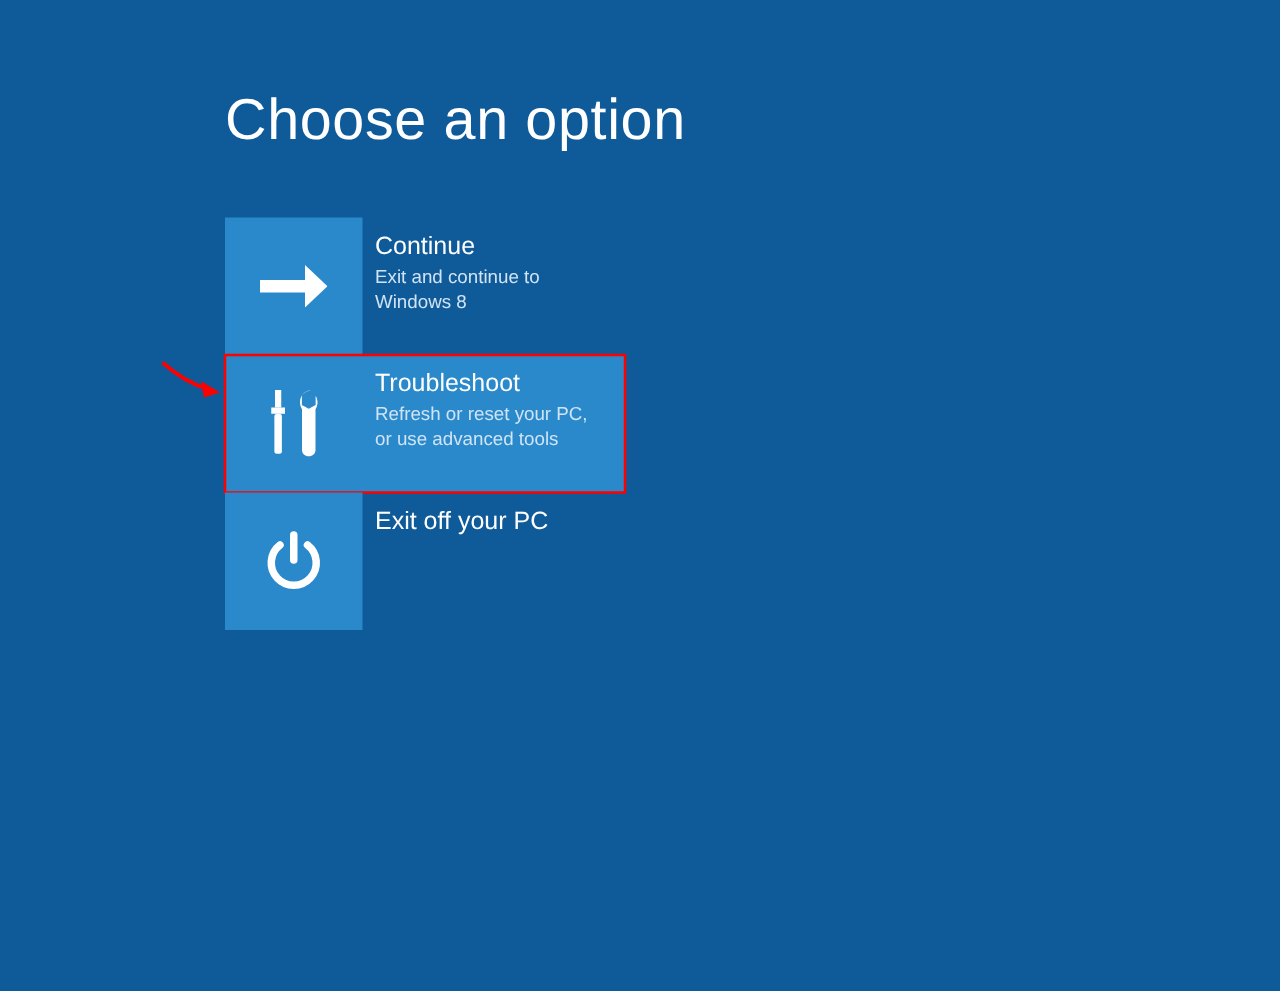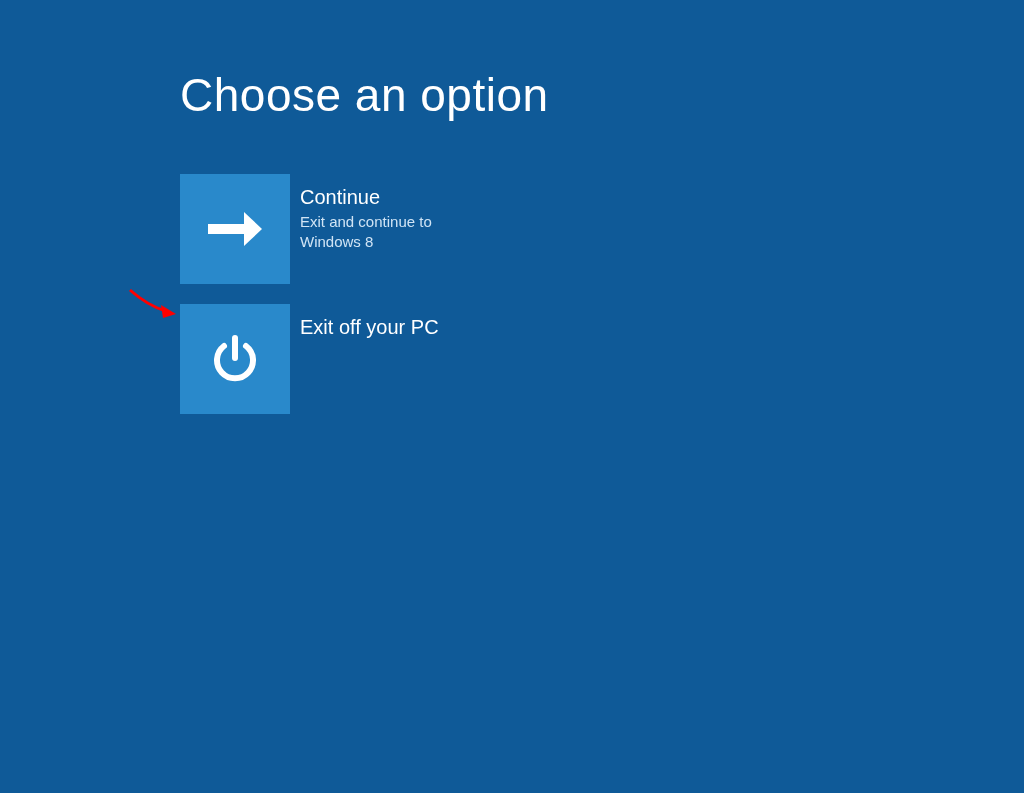--- a/index.html
+++ b/index.html
@@ -22,21 +22,20 @@
     }
     .page-title {
       font-size: 46px;
       font-weight: 400;
       letter-spacing: 0.5px;
       margin-bottom: 52px;
     }
     .options {
       display: flex;
       flex-direction: column;
-      gap: 20px;
     }
     .tile {
       display: flex;
       width: 320px;
       height: 110px;
       background-color: #2989CB;
       position: relative;
       cursor: pointer;
     }
     .tile-icon {
@@ -101,20 +100,38 @@
             <polygon points="36,0 54,17 36,34"></polygon>
           </g>
         </svg>
       </div>
       <div class="tile-text">
         <div class="tile-title">Continue</div>
         <div class="tile-desc">Exit and continue to Windows 8</div>
       </div>
     </div>
 
+    <div class="tile highlighted">
+      <div class="tile-icon">
+        <svg width="46" height="58" viewBox="0 0 46 58">
+          <g fill="#ffffff">
+
+            <rect x="8" y="2" width="5" height="14"></rect>
+            <rect x="5" y="16" width="11" height="5"></rect>
+            <rect x="7.5" y="21" width="6" height="32" rx="2"></rect>
+
+            <path d="M33 2 C27 2 23 6 23 12 C23 14 23.6 15.8 24.6 17.4 L24.6 50 C24.6 53 27 55 30 55 C33 55 35.4 53 35.4 50 L35.4 17.4 C36.4 15.8 37 14 37 12 C37 10 36.5 8 35.5 6.5 L35.5 14 L30 17 L24.5 14 L24.5 6.5 C25.5 5 28 2.5 33 2 Z" transform="translate(5,0)"></path>
+          </g>
+        </svg>
+      </div>
+      <div class="tile-text">
+        <div class="tile-title">Troubleshoot</div>
+        <div class="tile-desc">Refresh or reset your PC, or use advanced tools</div>
+      </div>
+    </div>
 
     <div class="tile bg-full">
       <div class="tile-icon">
         <svg width="50" height="50" viewBox="0 0 50 50">
           <g fill="none" stroke="#ffffff" stroke-width="6" stroke-linecap="round">
             <path d="M 14 12 A 18 18 0 1 0 36 12"></path>
             <line x1="25" y1="4" x2="25" y2="24"></line>
           </g>
         </svg>
       </div>

